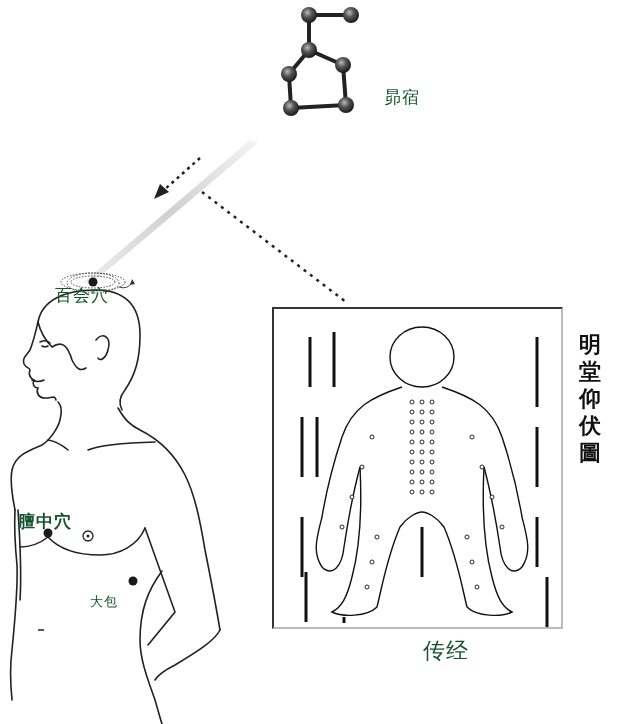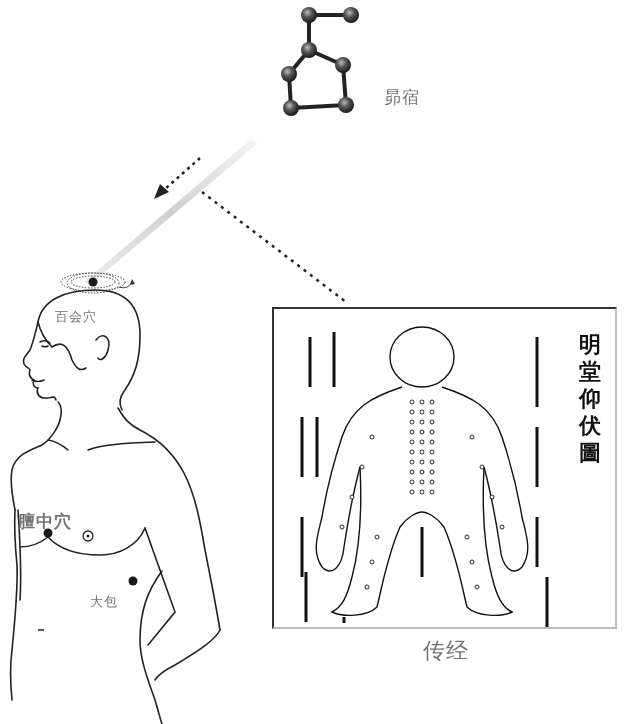--- a/index.html
+++ b/index.html
@@ -1,20 +1,20 @@
 <!DOCTYPE html>
 <html><head>
 <meta charset="utf-8">
 <style>
   html, body { margin:0; padding:0; background:#ffffff; }
   body { width:633px; height:724px; position:relative; overflow:hidden;
          font-family:"DejaVu Sans", sans-serif; color:#222; }
-  .label { position:absolute; font-size:17px; color:#737373; letter-spacing:1px; white-space:nowrap; }
+  .label { position:absolute; font-size:17px; color:#14532d; letter-spacing:1px; white-space:nowrap; }
   svg { position:absolute; left:0; top:0; }
-  .panel { position:absolute; left:272px; top:307px; width:345px; height:322px;
+  .panel { position:absolute; left:272px; top:307px; width:291px; height:322px;
            border:2px solid #333; border-right-color:#bbb; border-bottom-color:#bbb; background:#fff; box-sizing:border-box; }
   .panel-title { position:absolute; left:304px; top:22px; width:24px; font-size:22px; line-height:27px;
                  font-family:"DejaVu Serif", serif; font-weight:bold; color:#111; text-align:center; }
 </style>
 </head>
 <body>
 
 <svg width="633" height="724" viewBox="0 0 633 724">
   <defs>
     <radialGradient id="starGrad" cx="40%" cy="35%" r="65%">
@@ -99,21 +99,21 @@
 
   <circle cx="88" cy="536" r="5" fill="none" stroke="#222" stroke-width="1.3"></circle>
   <circle cx="88" cy="536" r="1.5" fill="#222"></circle>
 
   <circle cx="48" cy="533" r="4.5" fill="#1a1a1a"></circle>
   <circle cx="133" cy="581" r="4.5" fill="#1a1a1a"></circle>
   <line x1="38" y1="630" x2="44" y2="630" stroke="#222" stroke-width="1.5"></line>
 </svg>
 
 <div class="label" style="left:384px; top:86px;">昴宿</div>
-<div class="label" style="left:55px; top:308px; font-size:13px;">百会穴</div>
+<div class="label" style="left:55px; top:284px; font-size:17px;">百会穴</div>
 <div class="label" style="left:18px; top:510px; font-size:17px;font-weight:bold;">膻中穴</div>
 <div class="label" style="left:90px; top:593px; font-size:13px;">大包</div>
 
 <div class="panel">
   <svg width="300" height="315" viewBox="0 0 300 315" style="left:8px; top:8px;">
     <g fill="none" stroke="#111" stroke-width="1.4">
 
       <ellipse cx="140" cy="40" rx="32" ry="30"></ellipse>
 
       <path d="M120,70 C90,80 70,90 60,120 C50,150 45,170 40,200 C35,220 30,235 40,250 C50,260 60,250 62,230 C65,210 70,180 78,150"></path>

